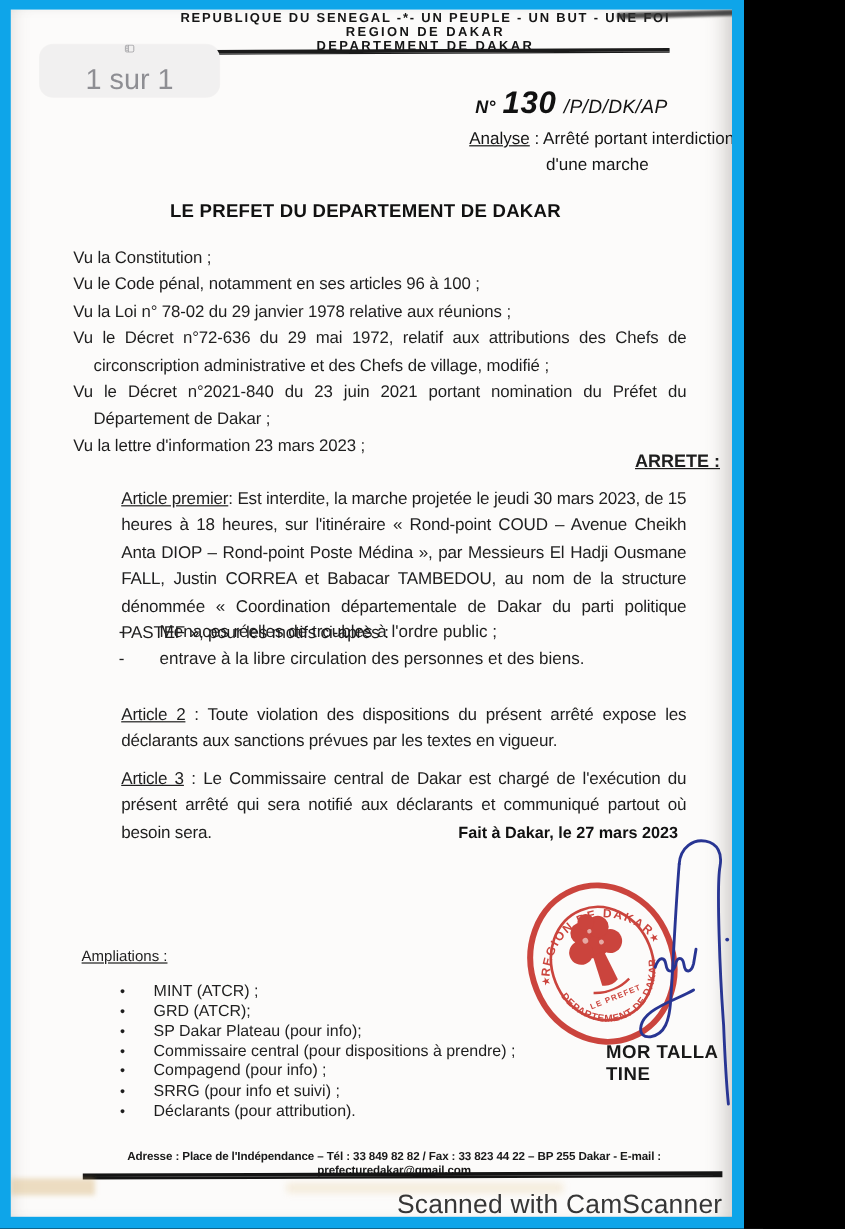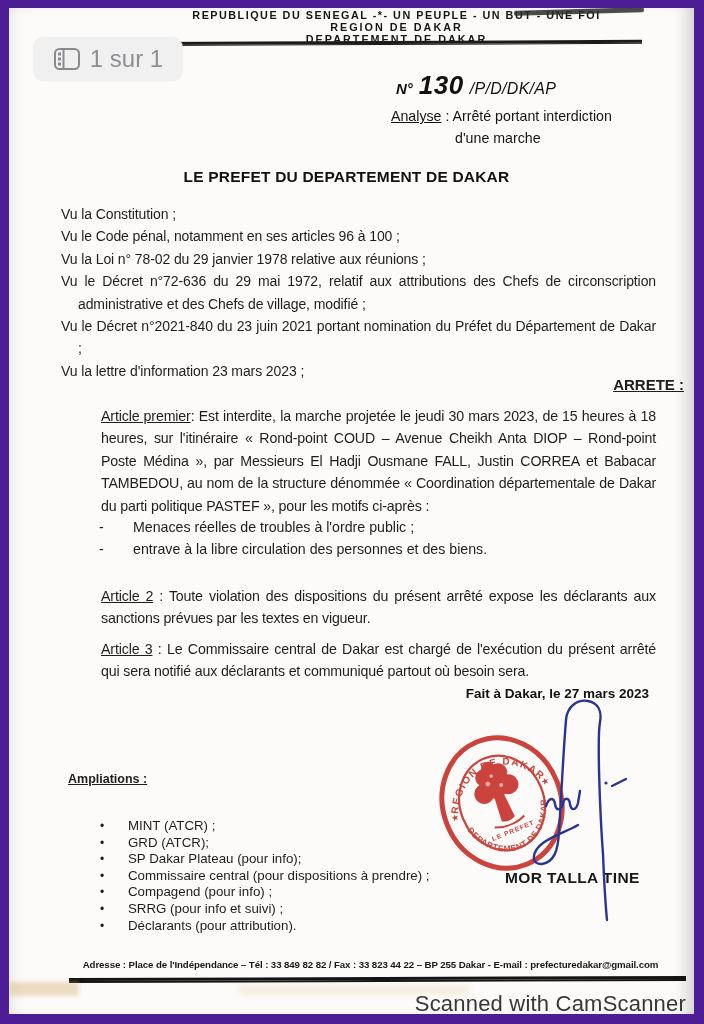--- a/index.html
+++ b/index.html
@@ -3,21 +3,21 @@
 <meta charset="utf-8">
 <style>
   :root{
     --ink:#1e1e1e;
     --stamp-color:#c3261e;
     --sig-color:#283593;
   }
   *{margin:0;padding:0;box-sizing:border-box;}
   html,body{background:#000;}
   .screen{
-    position:relative;width:704px;height:1024px;background:#4c1d95;
+    position:relative;width:620px;height:1024px;background:#0ea5e9;
     font-family:"Liberation Sans",sans-serif;color:var(--ink);overflow:hidden;
   }
   .page{
     position:absolute;left:9px;top:8px;right:10px;bottom:10px;
     background:#fcfbfa;overflow:hidden;
     box-shadow:inset -16px 0 18px -12px rgba(95,88,80,.33),
                inset 12px 0 16px -12px rgba(95,88,80,.20);
   }
   .abs{position:absolute;}
 
@@ -26,21 +26,21 @@
     font-weight:bold;font-size:10.8px;line-height:11.8px;letter-spacing:1.5px;color:#161616;}
   .letterhead .lh2,.letterhead .lh3{letter-spacing:2px;}
   .smudge{left:505px;top:1px;width:130px;height:5px;background:#2d2d2d;
     border-radius:2px;filter:blur(.7px);opacity:.85;transform:rotate(-1.6deg);}
   .header-rule{left:95px;right:52px;top:33px;height:3px;
     border-top:3px solid #1b1b1b;border-bottom:1.5px solid #1b1b1b;transform:rotate(-.25deg);}
 
   
   .badge{left:24px;top:29px;width:150px;height:44px;background:#f1f0f0;
     border-radius:11px;display:flex;align-items:center;justify-content:center;gap:9px;
-    box-shadow:0 0 0 .5px rgba(0,0,0,.03);z-index:30;}
+    box-shadow:0 0 0 .5px rgba(0,0,0,.03);z-index:30;flex-direction:column;}
   .badge .txt{font-size:24px;color:#8e8e93;}
 
   
   .ref{left:387px;top:50px;display:flex;align-items:baseline;gap:6px;font-style:italic;color:#111;}
   .ref .pre{font-size:15px;font-weight:bold;}
   .ref .num{font-size:26px;font-weight:bold;letter-spacing:.5px;margin-top:12px;}
   .ref .suf{font-size:16px;font-weight:500;letter-spacing:.3px;}
 
   
   .analyse{left:382px;top:98px;width:262px;font-size:14.2px;line-height:21.5px;color:#151515;}
@@ -69,21 +69,21 @@
 
   .date-line{right:45px;top:678px;font-size:13.5px;font-weight:bold;color:#111;}
 
   
   .stamp{left:427px;top:722px;width:132px;height:146px;z-index:5;}
   .signatory{left:496px;top:861px;font-size:15.5px;font-weight:bold;letter-spacing:.4px;z-index:6;color:#181818;}
   .signature{left:511px;top:686px;width:120px;height:228px;z-index:7;}
   svg text{font-family:"Liberation Sans",sans-serif;}
 
   
-  .amp-head{left:59px;top:764px;font-size:12.5px;font-weight:bold;}
+  .amp-head{left:59px;top:782px;font-size:12.5px;font-weight:normal;}
   .amp-list{left:91px;top:810px;font-size:13.3px;line-height:16.6px;}
   .amp-item{display:flex;}
   .amp-item .blt{width:28px;flex:0 0 28px;font-size:12px;}
 
   
   .address{left:58px;right:20px;top:951px;text-align:center;font-size:9.7px;
     font-weight:bold;color:#181818;letter-spacing:-.1px;}
   .address span{text-align:right;}
   .footer-rule{left:60px;right:8px;top:969px;height:3px;
     border-top:3px solid #141414;border-bottom:2px solid #141414;transform:rotate(-.2deg);}

